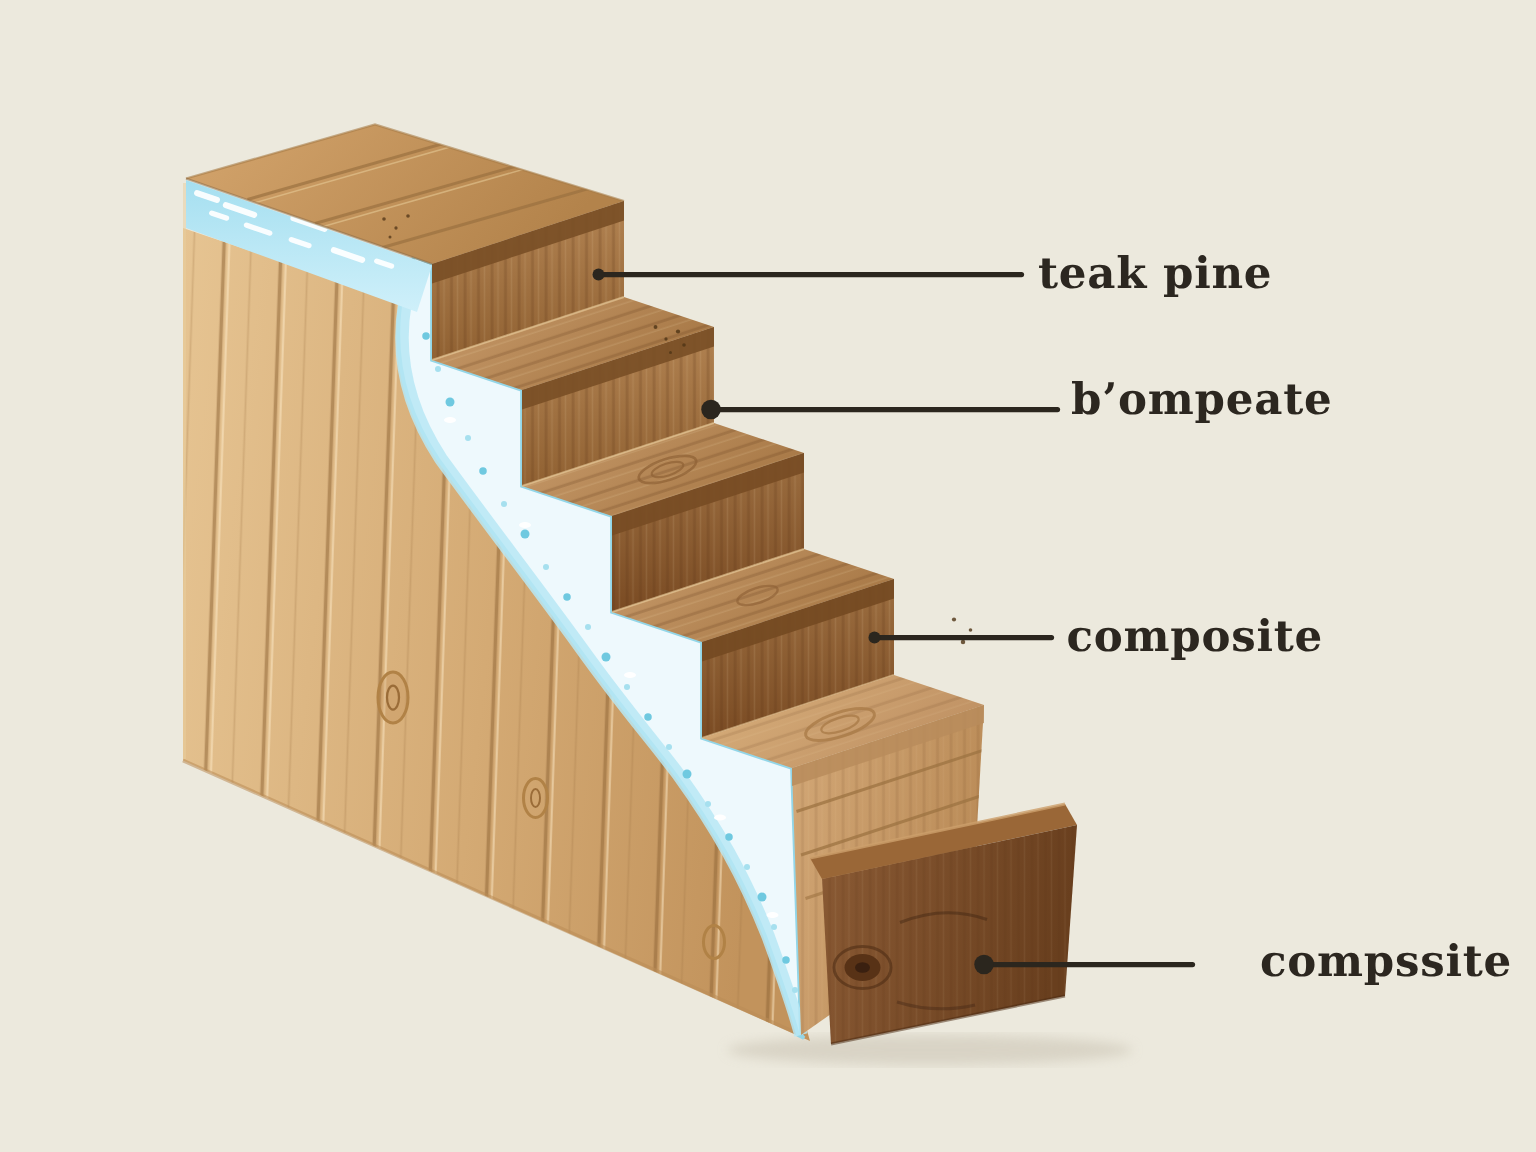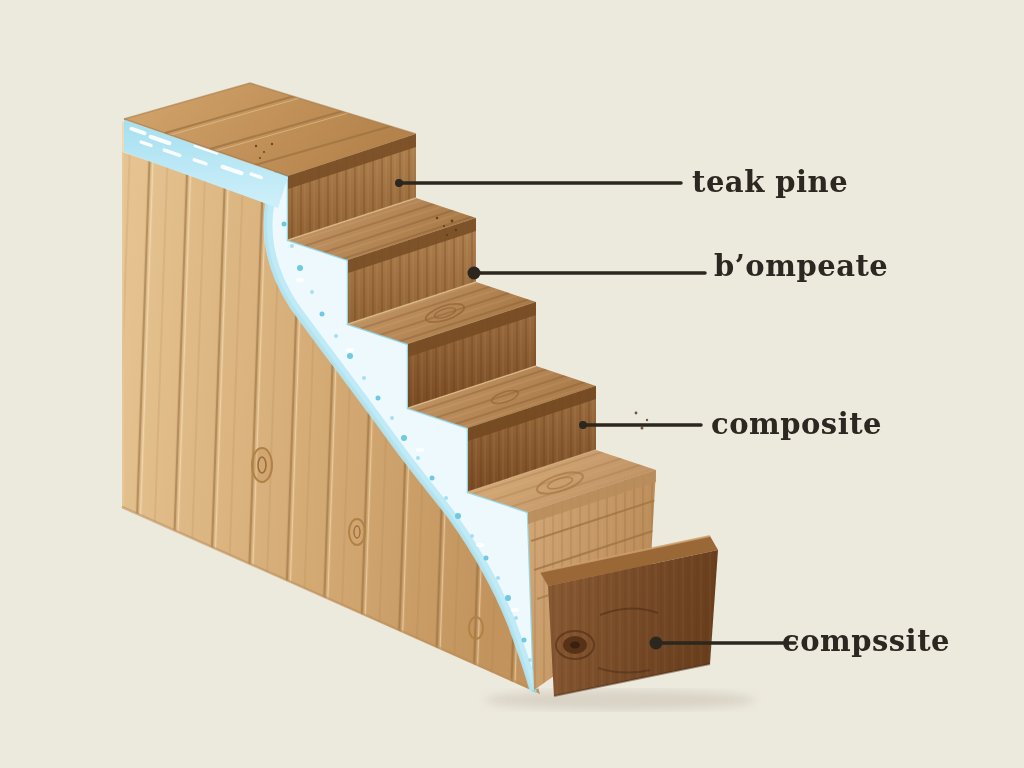--- a/index.html
+++ b/index.html
@@ -259,15 +259,15 @@
         <circle cx="583" cy="425" r="4" fill="#2b261e"></circle>
         <line x1="656" y1="643" x2="795" y2="643" stroke="#2b261e" stroke-width="3.5" stroke-linecap="round"></line>
         <circle cx="656" cy="643" r="6.5" fill="#2b261e"></circle>
       </g>
 </svg>
 
 <div id="labels">
       <div class="callout-label" style="left: 692px; top: 183px; color: rgb(44, 39, 32);">teak pine</div>
       <div class="callout-label" style="left: 714px; top: 267px; color: rgb(44, 39, 32);">b’ompeate</div>
       <div class="callout-label" style="left: 711px; top: 425px; color: rgb(44, 39, 32);">composite</div>
-      <div class="callout-label" style="left: 782px; top: 642px; color: rgb(44, 39, 32);">compssite</div>
+      <div class="callout-label" style="left: 840px; top: 642px; color: rgb(44, 39, 32);">compssite</div>
     </div>
 </div>
 
 </body></html>

